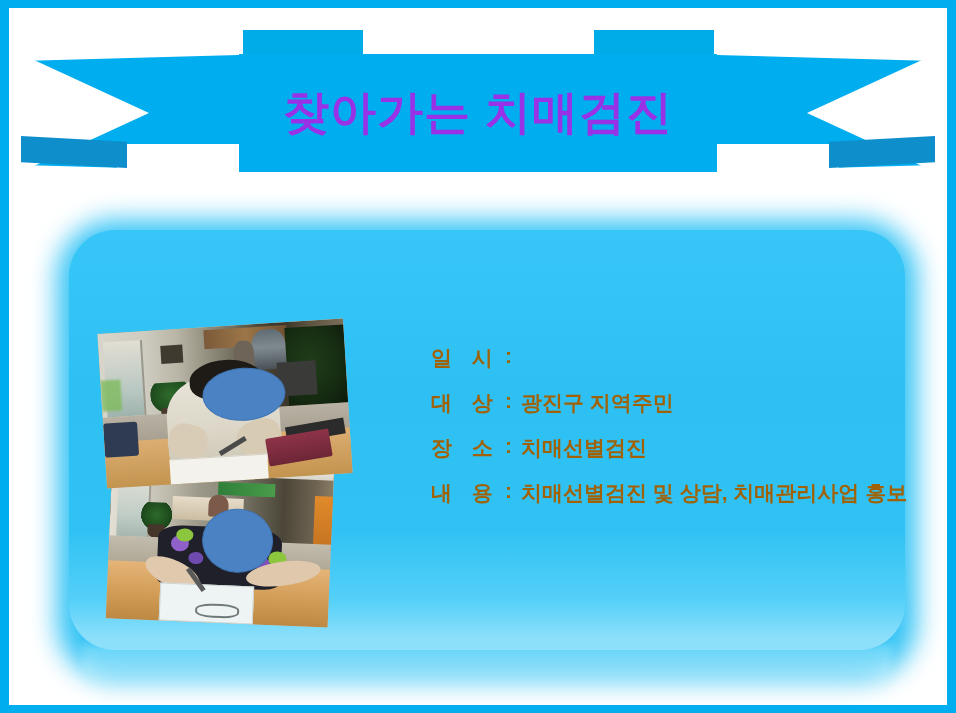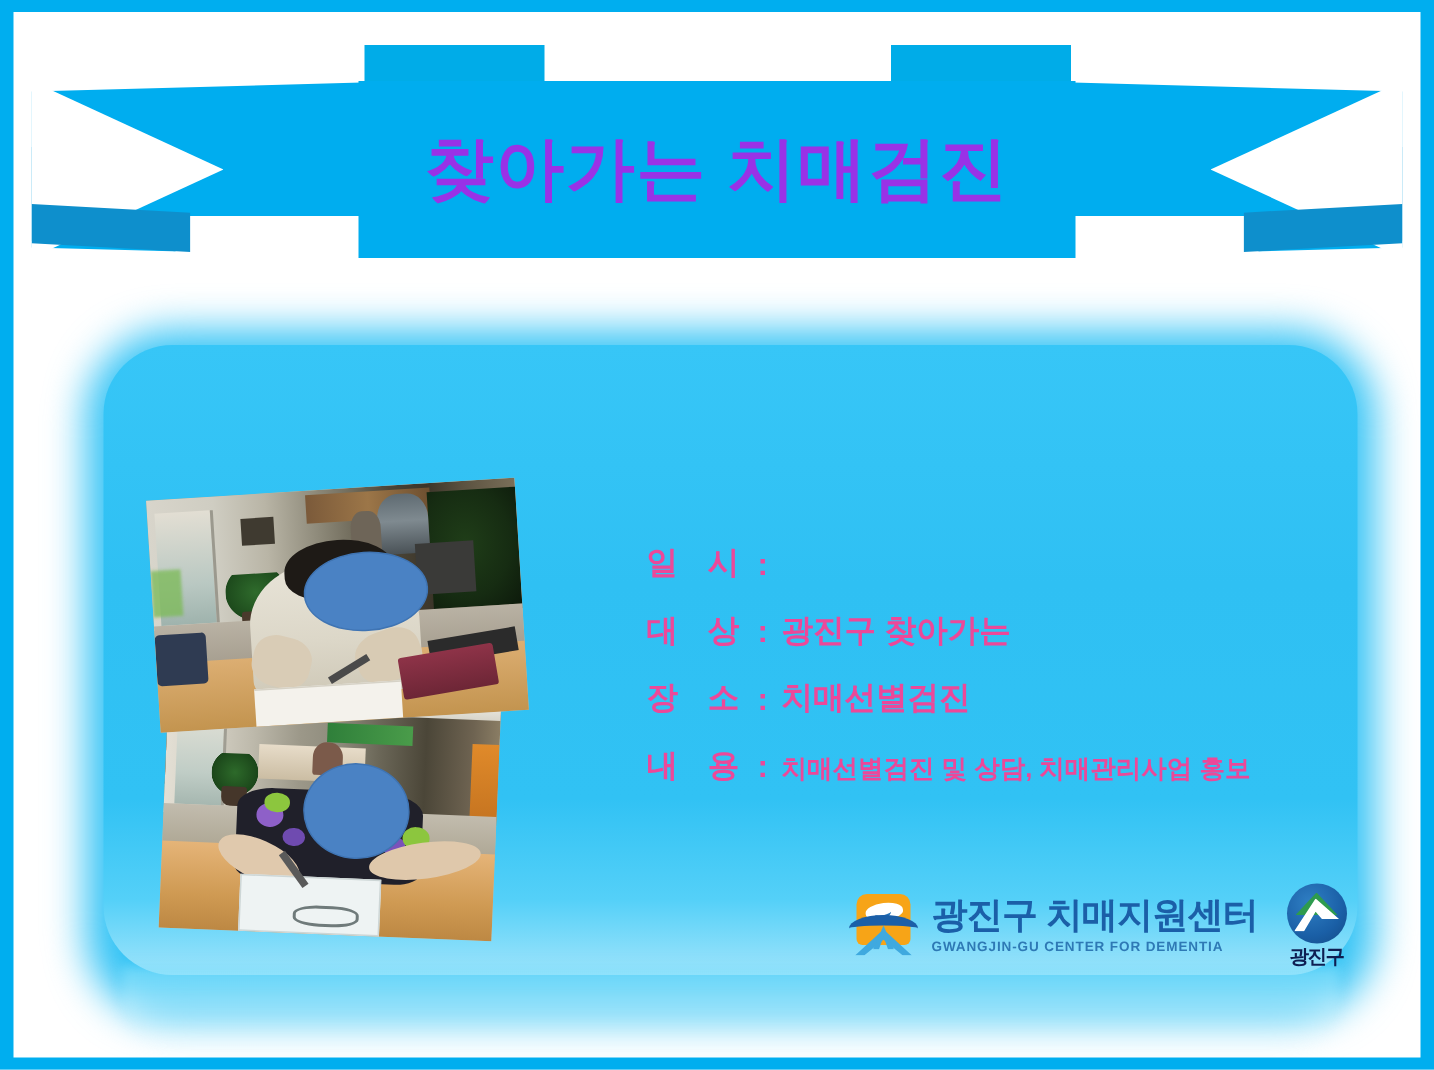--- a/index.html
+++ b/index.html
@@ -282,43 +282,43 @@
 
   
   .info-block {
     position:absolute;
     left:422px; top:336px;
     width:470px;
     z-index:5;
   }
   .info-line {
     display:flex;
-    align-items:flex-end;
+    align-items:flex-start;
     height:45px;
-    color:#ec4899;
+    color:#a16207;
     white-space:nowrap;
   }
   .info-label {
     font-size:21px;
     font-weight:bold;
     letter-spacing:7px;
     min-width:74px;
   }
   .info-colon {
     font-size:21px;
     font-weight:bold;
     padding-right:9px;
   }
   .info-value {
     font-size:21px;
     font-weight:bold;
     letter-spacing:0px;
   }
   .info-line.line-1 .info-value { letter-spacing:0.5px; }
-  .info-line.line-4 .info-value { font-size:17px; }
+  .info-line.line-4 .info-value { font-size:21px; }
 
   
   .logo-row {
     position:absolute;
     left:556px; top:578px;
     width:330px; height:62px;
     display:flex; align-items:center;
     z-index:5;
   }
   .logo-mark {
@@ -505,49 +505,29 @@
     </div>
 
     <div class="info-block">
       <div class="info-line line-1">
         <span class="info-label">일 시</span>
         <span class="info-colon">:</span>
       </div>
       <div class="info-line line-2">
         <span class="info-label">대 상</span>
         <span class="info-colon">:</span>
-        <span class="info-value">광진구 찾아가는</span>
+        <span class="info-value">광진구 지역주민</span>
       </div>
       <div class="info-line line-3">
         <span class="info-label">장 소</span>
         <span class="info-colon">:</span>
         <span class="info-value">치매선별검진</span>
       </div>
       <div class="info-line line-4">
         <span class="info-label">내 용</span>
         <span class="info-colon">:</span>
         <span class="info-value">치매선별검진 및 상담, 치매관리사업 홍보</span>
       </div>
     </div>
 
-    <div class="logo-row">
-      <div class="logo-mark">
-        <div class="lm-square"></div>
-        <div class="lm-bird"></div>
-        <div class="lm-arc"></div>
-        <div class="lm-legs"></div>
-        <div class="lm-body"></div>
-      </div>
-      <div class="logo-text">
-        <div class="logo-kr">광진구 치매지원센터</div>
-        <div class="logo-en">GWANGJIN-GU CENTER FOR DEMENTIA</div>
-      </div>
-      <div class="gu-emblem">
-        <div class="gu-circle">
-          <div class="gu-green"></div>
-          <div class="gu-white"></div>
-        </div>
-        <div class="gu-label">광진구</div>
-      </div>
-    </div>
 
   </div>
 </div>
 
 </body></html>

